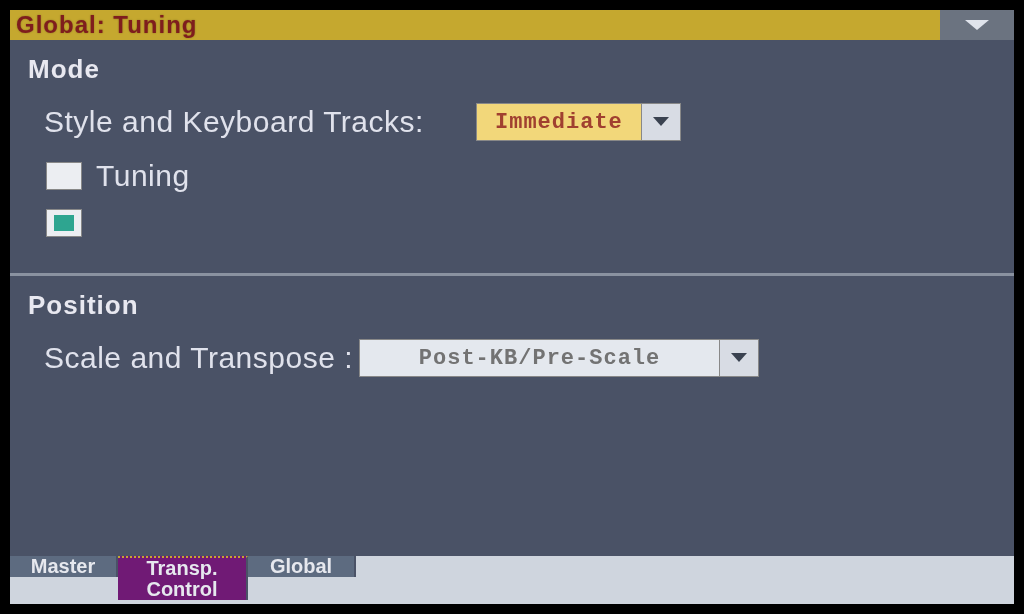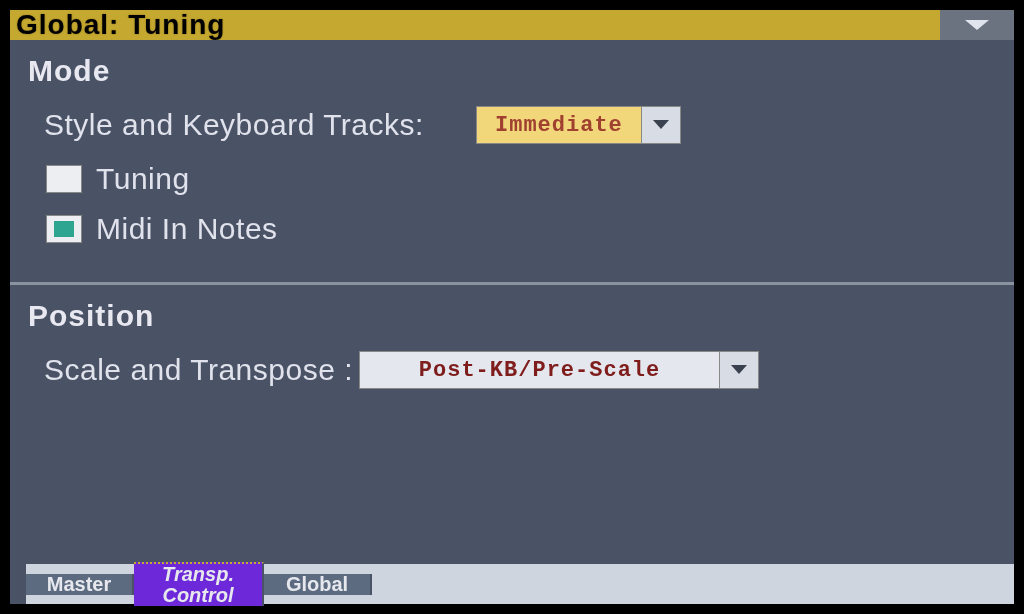--- a/index.html
+++ b/index.html
@@ -20,22 +20,22 @@
       flex-direction: column;
     }
     .titlebar {
       height: 30px;
       background: #c5a82f;
       display: flex;
       align-items: center;
       padding-left: 6px;
     }
     .titlebar-text {
-      color: #000000;
-      font-size: 28px;
+      color: #7f1d1d;
+      font-size: 24px;
       font-weight: bold;
       letter-spacing: 1px;
       text-shadow: 0 0 2px rgba(0,0,0,0.3);
     }
     .menu-button {
       position: absolute;
       right: 0;
       top: 0;
       width: 74px;
       height: 30px;
@@ -54,21 +54,21 @@
     .section-mode {
       padding: 14px 18px 20px 18px;
       border-bottom: 3px solid #8a92a0;
     }
     .section-position {
       padding: 14px 18px 28px 18px;
       flex: 1;
     }
     .section-heading {
       color: #e8e8f0;
-      font-size: 30px;
+      font-size: 26px;
       font-weight: bold;
       letter-spacing: 1px;
       margin-bottom: 18px;
     }
     .row {
       display: flex;
       align-items: center;
       margin-bottom: 18px;
       padding-left: 16px;
     }
@@ -83,21 +83,21 @@
       align-items: stretch;
       height: 38px;
       text-align: right;
     }
     .dropdown.selected .dropdown-value {
       background: #f2d77a;
       color: #a04030;
     }
     .dropdown-value {
       background: #e4e8ee;
-      color: #7f1d1d;
+      color: #737373;
       font-family: "Courier New", monospace;
       font-size: 22px;
       font-weight: bold;
       letter-spacing: 1px;
       display: flex;
       align-items: center;
       justify-content: center;
       padding: 0 18px;
       border: 1px solid #888;
       border-right: none;
@@ -126,45 +126,43 @@
       display: flex;
       align-items: center;
       justify-content: center;
     }
     .checkbox .mark {
       width: 20px;
       height: 16px;
       background: #2ea590;
     }
     .tabbar {
-      height: 40px;
+      height: 48px;
       background: #cfd5de;
       display: flex;
-      align-items: center;
-      margin-left: 16px;
+      align-items: flex-start;
     }
     .tab {
       display: flex;
       align-items: center;
       justify-content: center;
       color: #e6e8ee;
       font-size: 20px;
       font-weight: bold;
       padding: 0 18px;
       background: #5d6b80;
       border-right: 2px solid #4a5266;
       text-align: center;
       line-height: 1.05;
     }
     .tab.narrow { width: 108px; }
     .tab.mid { width: 130px; }
     .tab.active {
-      background: #6d28d9;
+      background: #701a75;
       border-top: 2px dotted #c5a82f;
-      font-style: italic;
     }
   </style>
 </head>
 <body>
 
 <div class="frame">
   <div class="titlebar">
     <span class="titlebar-text">Global: Tuning</span>
     <div class="menu-button">
       <svg width="28" height="14" viewBox="0 0 28 14">
@@ -192,21 +190,20 @@
 
       <div class="checkbox-row">
         <div class="checkbox"></div>
         <span class="label">Tuning</span>
       </div>
 
       <div class="checkbox-row">
         <div class="checkbox">
           <span class="mark"></span>
         </div>
-        <span class="label">Midi In Notes</span>
       </div>
     </div>
 
     <div class="section-position">
       <div class="section-heading">Position</div>
 
       <div class="row">
         <span class="label" style="margin-right:6px;">Scale and Transpose :</span>
         <div class="dropdown">
           <span class="dropdown-value wide">Post-KB/Pre-Scale</span>

